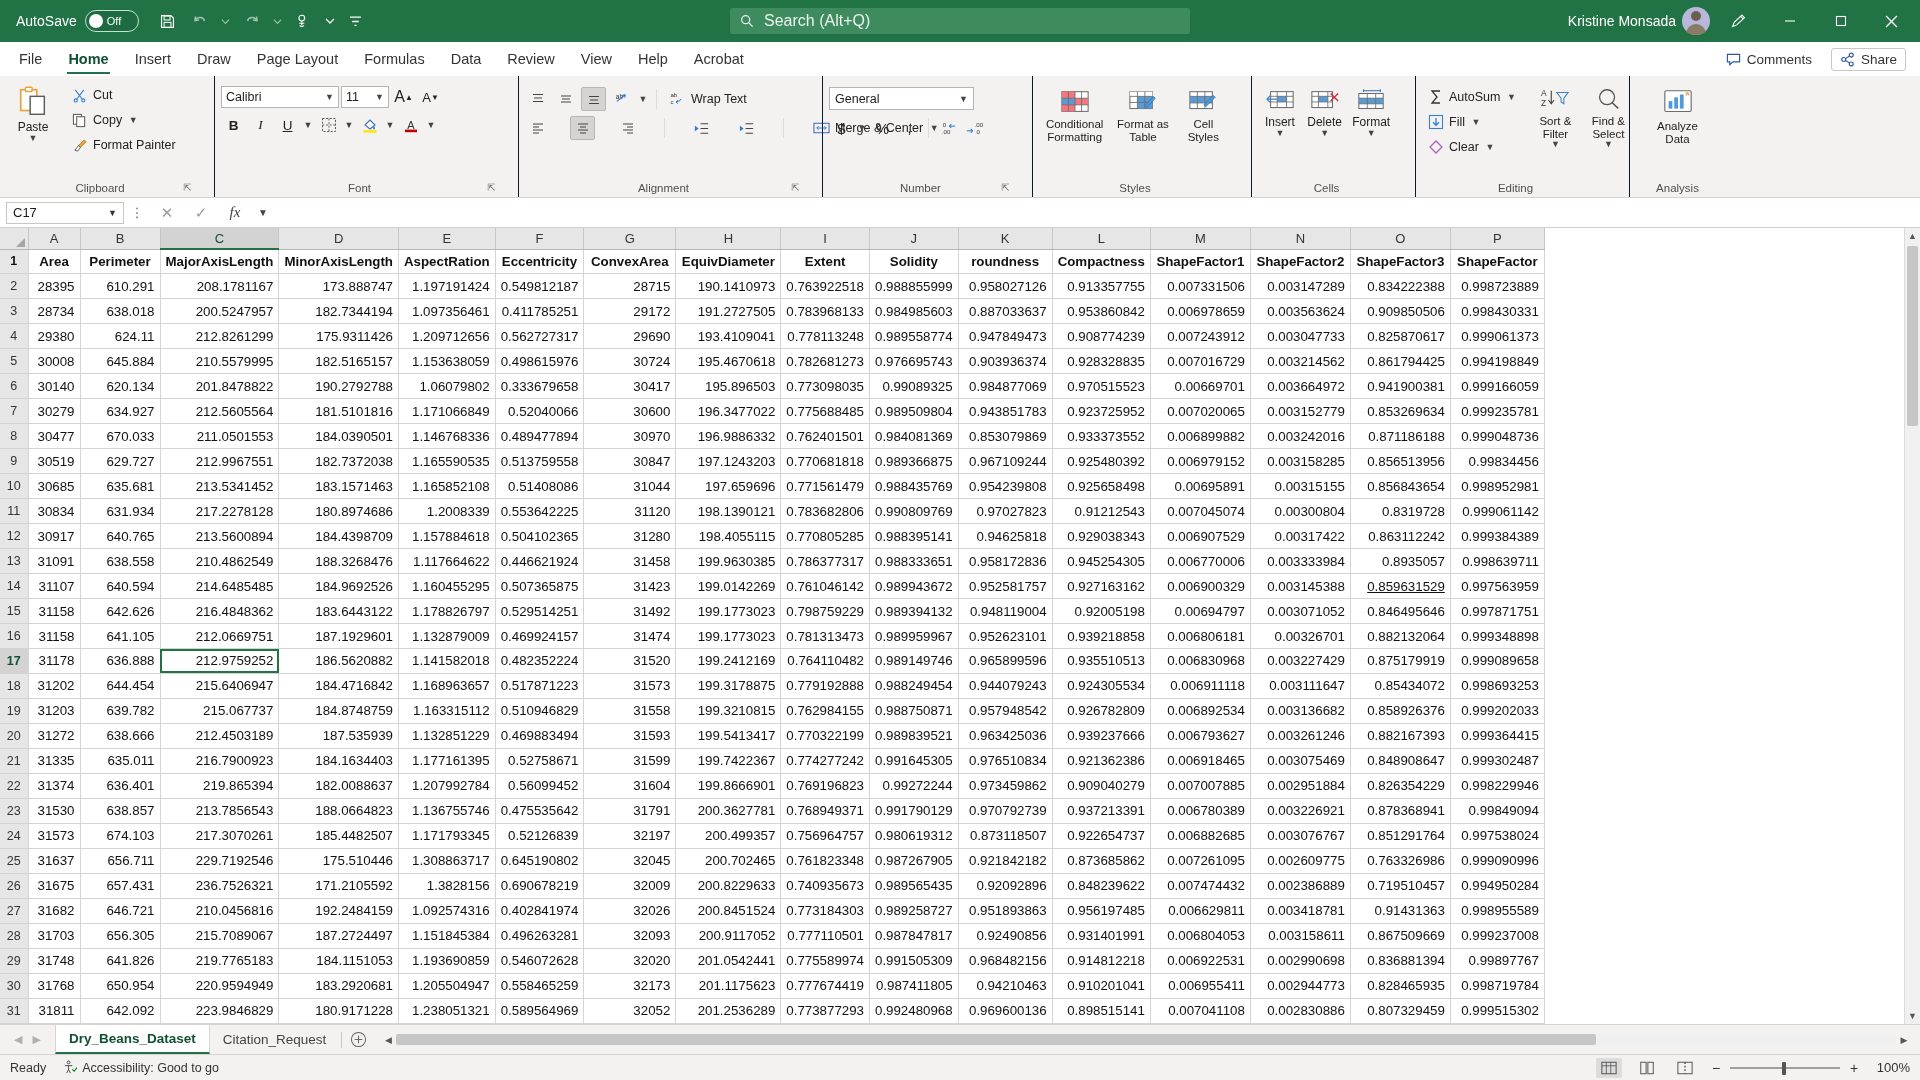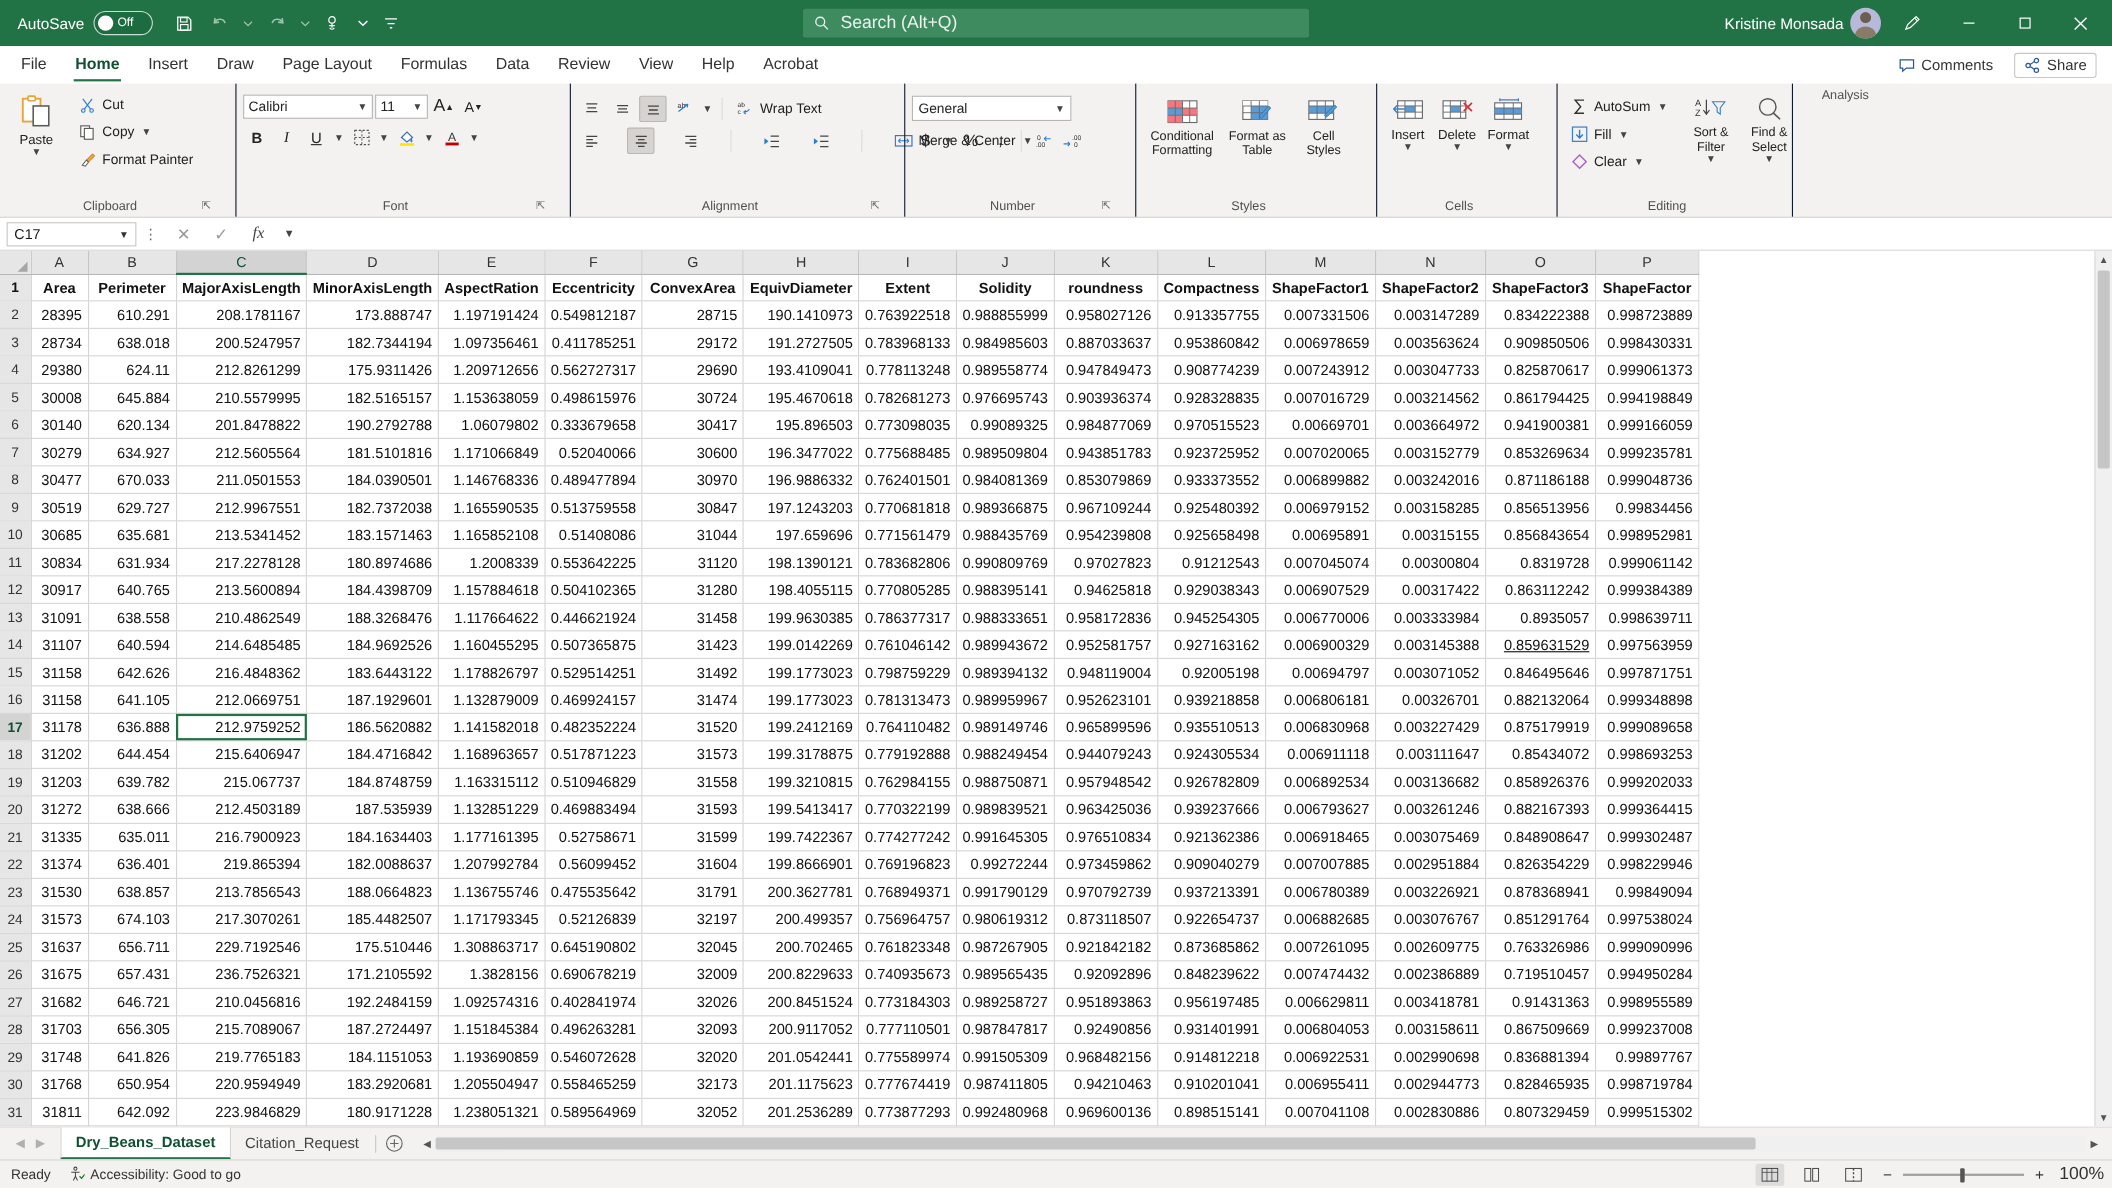--- a/index.html
+++ b/index.html
@@ -221,21 +221,21 @@
   }
   .sb-item { display: flex; align-items: center; gap: 5px; }
   .statusbar .right { margin-left: auto; display: flex; align-items: center; gap: 12px; }
   .viewbtn { width: 26px; height: 20px; display:flex; align-items:center; justify-content:center; }
   .viewbtn.active { background: #dcdcdc; border-radius: 2px; }
   .zoomslider { display: flex; align-items: center; gap: 8px; width: 150px; }
   .zs-track { flex:1; height: 2px; background: #a0a0a0; position: relative; }
   .zs-mid { position:absolute; left:50%; top:-3px; width:1px; height:8px; background:#a0a0a0;}
   .zs-knob { position:absolute; left: 47%; top:-5px; width: 4px; height: 13px; background:#555; border-radius:1px;}
   .zs-btn { font-size: 14px; color:#333; width:12px; text-align:center;}
-  .zoomval { font-size:16px; color:#333; width:38px; text-align:right;}
+  .zoomval { font-size:13px; color:#333; width:38px; text-align:right;}
 </style>
 </head>
 <body>
 
 <div class="titlebar">
   <div class="autosave-wrap">
     <span class="autosave-label">AutoSave</span>
     <span class="toggle">
       <span class="knob"></span>
       <span class="off">Off</span>
@@ -716,20 +716,32 @@
           <span class="car">▼</span>
         </div>
       </div>
     </div>
     <div class="rgroup-label">
       <span>Editing</span>
     </div>
   </div>
 
   <div class="rgroup" style="width:96px">
+    <div class="rgroup-body" style="justify-content:center; padding-top:5px">
+      <div class="big-btn" style="width:62px">
+        <svg width="32" height="30" viewBox="0 0 34 30">
+          <rect x="3" y="2" width="28" height="22" rx="1.5" fill="#fff" stroke="#6b6b6b" stroke-width="1.2"></rect>
+          <rect x="7" y="13" width="4" height="8" fill="#4f9bd9"></rect>
+          <rect x="13" y="9" width="4" height="12" fill="#4f9bd9"></rect>
+          <rect x="19" y="6" width="4" height="15" fill="#4f9bd9"></rect>
+          <path d="M25 7 L28 4 M28 4 L28 7 M28 4 L25 4" stroke="#e8a33d" stroke-width="1.1" fill="none"></path>
+        </svg>
+        <span class="lbl" style="font-size:11.5px">Analyze Data</span>
+      </div>
+    </div>
     <div class="rgroup-label">
       <span>Analysis</span>
     </div>
   </div>
 
 </div>
 
 <div class="formulabar">
   <div class="namebox">
     <span>C17</span>

